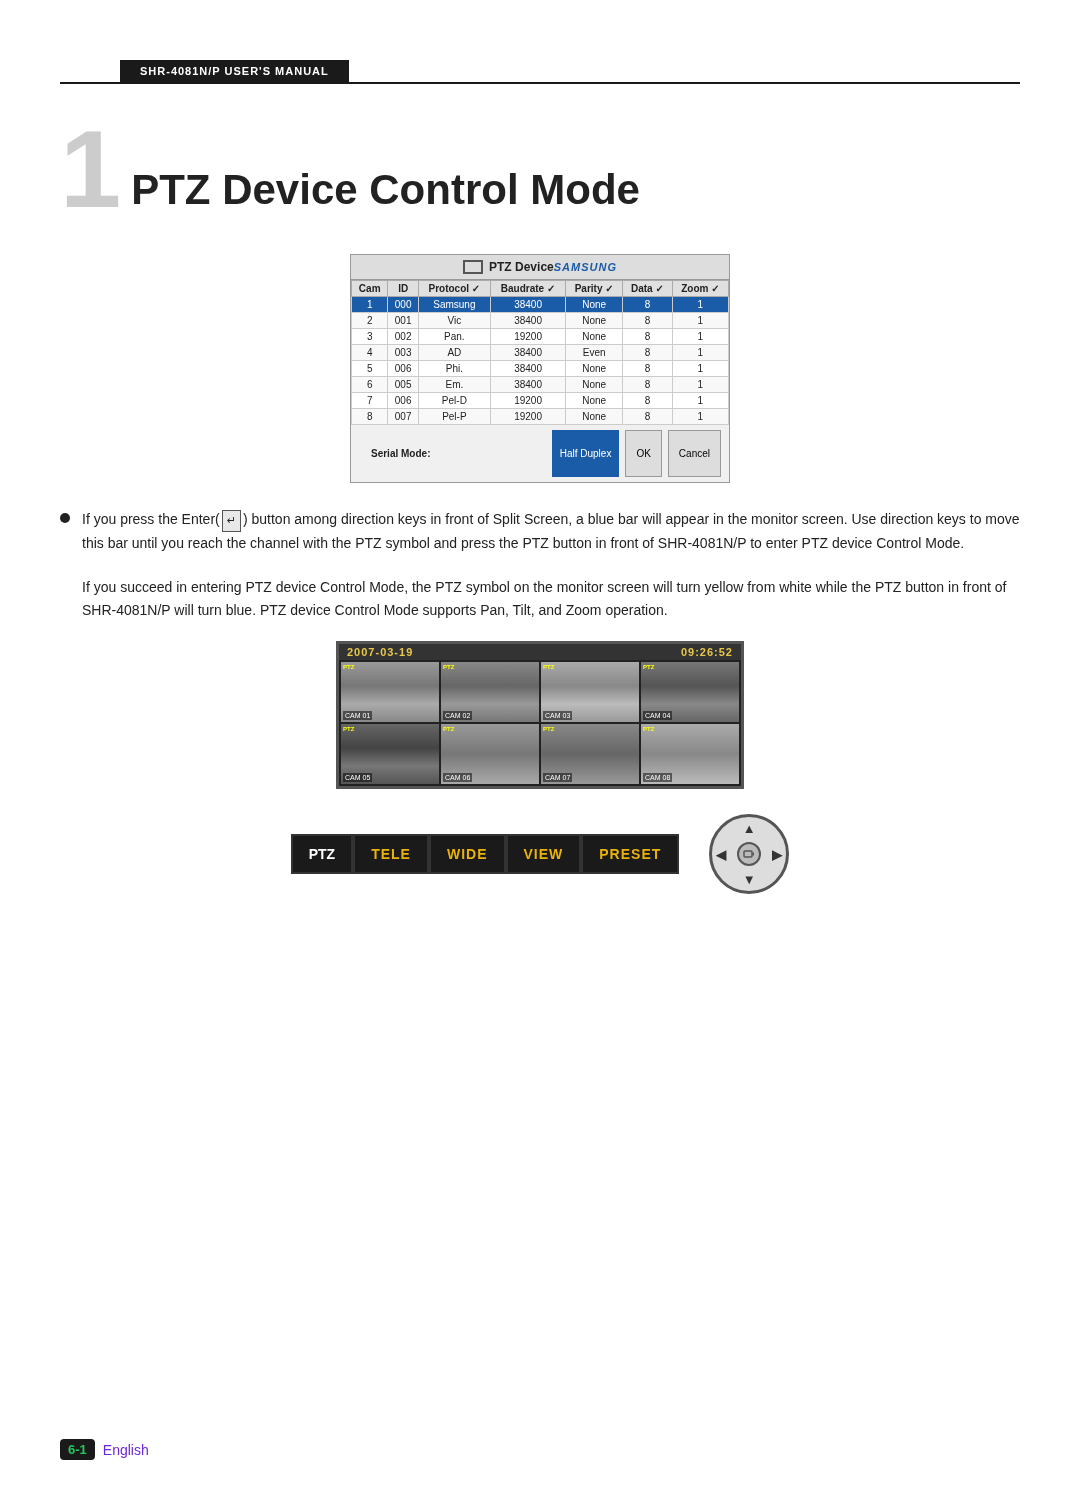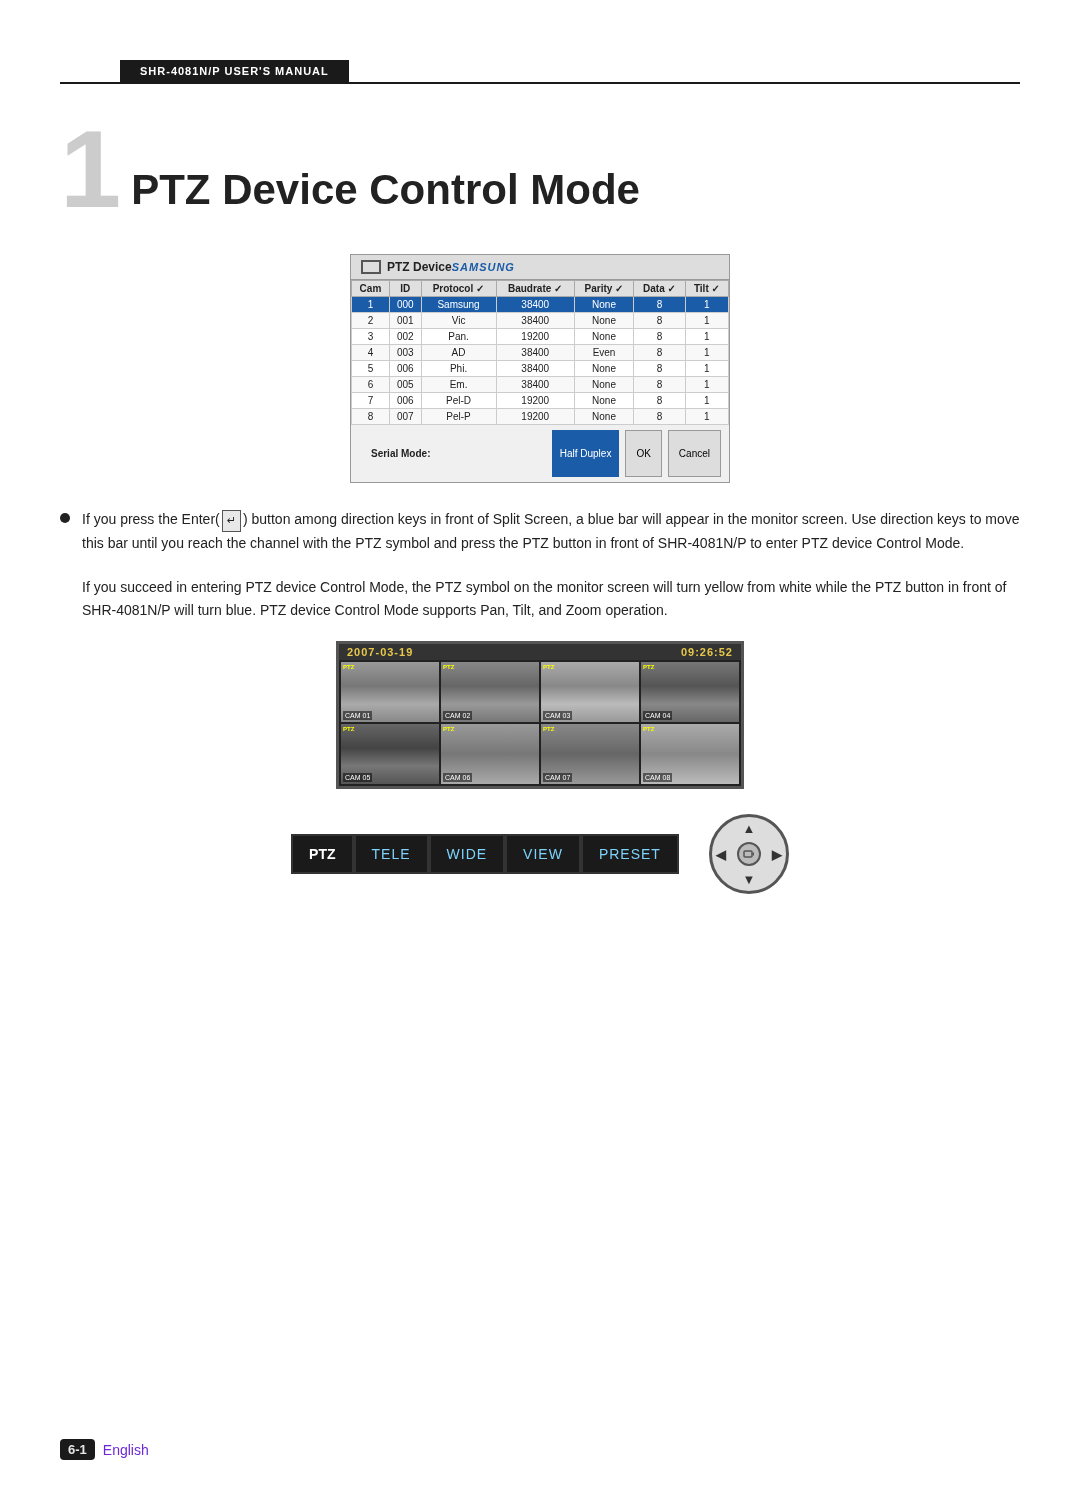--- a/index.html
+++ b/index.html
@@ -87,21 +87,21 @@
       border: 1px solid #999;
       width: 380px;
       background: #f0f0f0;
       font-size: 11px;
     }
     .ptz-panel-header {
       background: #ddd;
       padding: 5px 10px;
       display: flex;
       align-items: center;
-      justify-content: flex-start;
+      justify-content: center;
       border-bottom: 1px solid #999;
     }
     .ptz-panel-title {
       display: flex;
       align-items: center;
       gap: 6px;
       font-weight: bold;
       font-size: 12px;
     }
     .ptz-icon-rect {
@@ -240,23 +240,23 @@
     
     .button-bar-wrapper {
       display: flex;
       justify-content: center;
       align-items: center;
       gap: 0;
       margin: 25px 0 30px 0;
     }
     .hw-button {
       background: #1a1a1a;
-      color: #7dd3fc;
+      color: #eab308;
       font-size: 14px;
-      font-weight: normal;
+      font-weight: bold;
       padding: 10px 16px;
       border: 2px solid #333;
       letter-spacing: 1px;
     }
     .hw-button-ptz {
       background: #1a1a1a;
       color: #fff;
       font-size: 14px;
       font-weight: bold;
       padding: 10px 16px;
@@ -308,21 +308,21 @@
     .footer {
       position: absolute;
       bottom: 30px;
       left: 60px;
       display: flex;
       align-items: center;
       gap: 8px;
     }
     .footer-badge {
       background: #1a1a1a;
-      color: #e5e5e5;
+      color: #22c55e;
       font-size: 13px;
       font-weight: bold;
       padding: 3px 8px;
       border-radius: 4px;
     }
     .footer-lang {
       font-size: 14px;
       font-weight: normal;
       color: #6d28d9;
     }
@@ -354,21 +354,21 @@
       </div>
       <table class="ptz-table">
         <thead>
           <tr>
             <th>Cam</th>
             <th>ID</th>
             <th>Protocol ✓</th>
             <th>Baudrate ✓</th>
             <th>Parity ✓</th>
             <th>Data ✓</th>
-            <th>Tilt ✓</th>
+            <th>Zoom ✓</th>
           </tr>
         </thead>
         <tbody id="ptz-tbody">
         <tr class="highlight">
               <td>1</td>
               <td>000</td>
               <td>Samsung</td>
               <td>38400</td>
               <td>None</td>
               <td>8</td>

